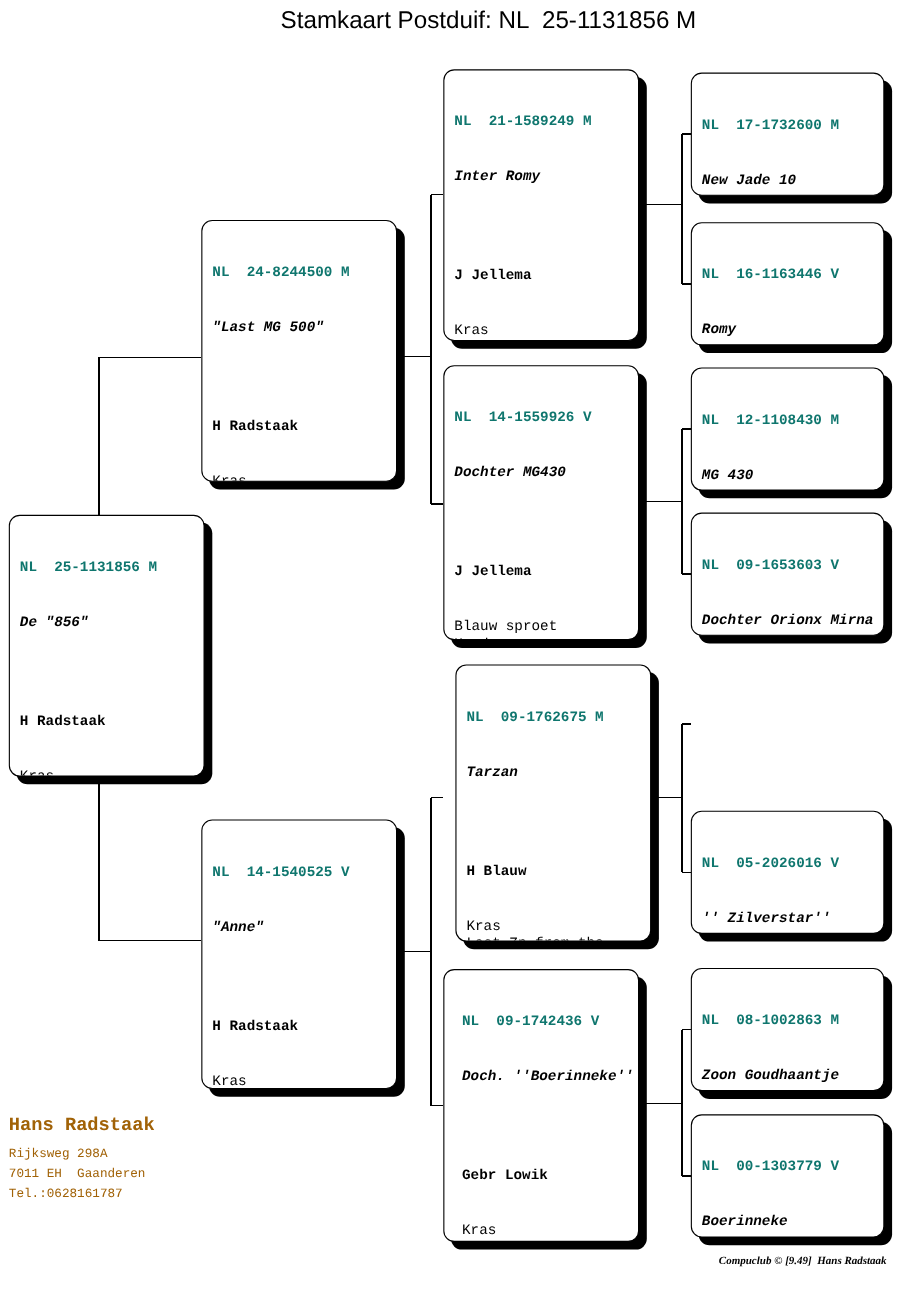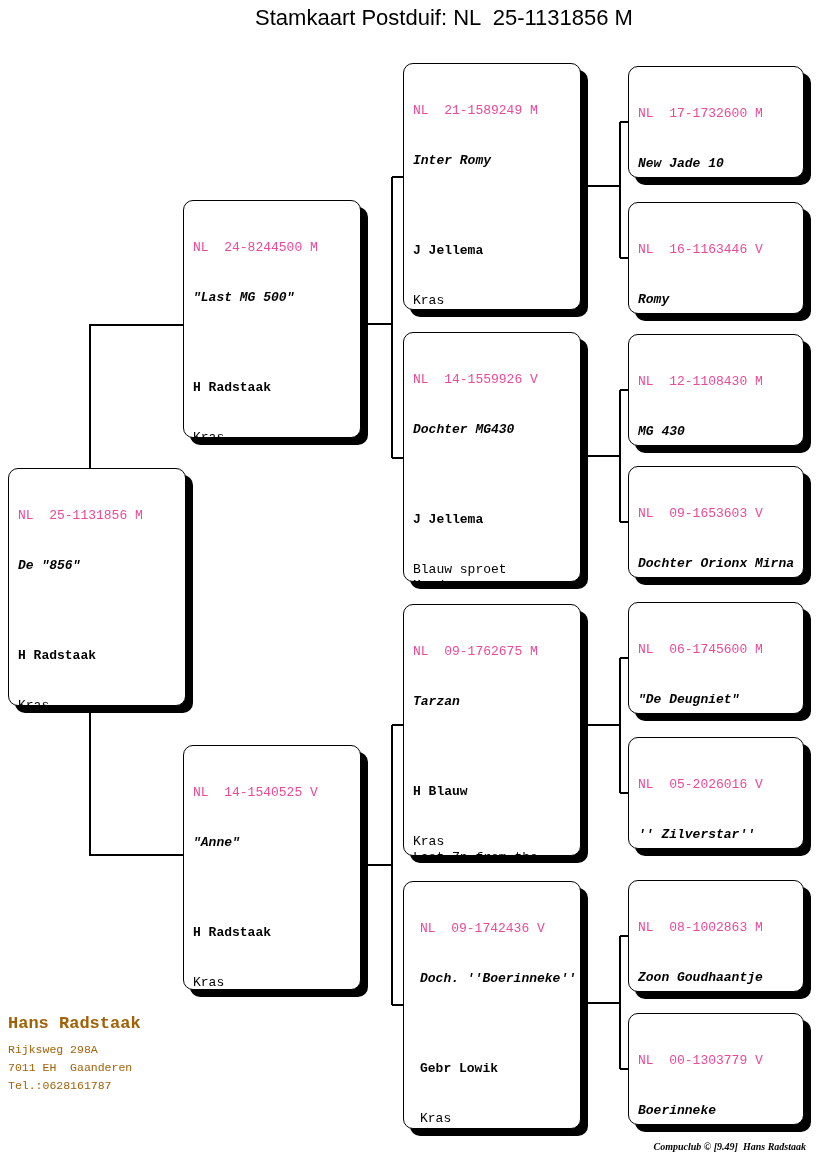--- a/index.html
+++ b/index.html
@@ -6,31 +6,31 @@
   .page{position:relative;width:816px;height:1172px;background:#fff;overflow:hidden;
         font-family:"Liberation Mono",monospace;}
   .title{position:absolute;top:5px;left:0;width:816px;text-align:center;
          font-family:"Liberation Sans",sans-serif;font-size:22px;color:#000;
          white-space:pre;margin-left:36px;}
   svg.lines{position:absolute;left:0;top:0;z-index:1;}
   .pbox{position:absolute;z-index:2;background:#fff;border:1px solid #000;
         border-radius:10px;box-shadow:7px 7px 0 #000;
         padding:6px 3px 3px 9px;box-sizing:border-box;
         font-size:13px;line-height:16.6px;white-space:pre;overflow:hidden;color:#000;}
-  .ring{color:#ec4899;font-weight:normal;}
+  .ring{color:#0f766e;font-weight:bold;}
   .pname{font-weight:bold;font-style:italic;}
   .owner{font-weight:bold;margin-top:40px;}
   .body{white-space:pre;}
   
   #b0 {left:8px;  top:468px; width:178px;height:238px;}
   #b1 {left:183px;top:200px; width:178px;height:238px;}
   #b2 {left:183px;top:745px; width:178px;height:245px;}
   #b3 {left:403px;top:63px;  width:178px;height:247px;}
   #b4 {left:403px;top:332px; width:178px;height:250px;}
-  #b5 {left:403px;top:604px; width:178px;height:252px;}
+  #b5 {left:414px;top:604px; width:178px;height:252px;}
   #b6 {left:403px;top:881px; width:178px;height:248px;padding-left:16px;}
   #b7 {left:628px;top:66px;  width:176px;height:112px;}
   #b8 {left:628px;top:202px; width:176px;height:112px;}
   #b9 {left:628px;top:334px; width:176px;height:112px;}
   #b10{left:628px;top:466px; width:176px;height:112px;}
   #b11{left:628px;top:602px; width:176px;height:112px;}
   #b12{left:628px;top:737px; width:176px;height:112px;}
   #b13{left:628px;top:880px; width:176px;height:112px;}
   #b14{left:628px;top:1013px;width:176px;height:112px;}
   .breeder{position:absolute;left:8px;top:1014px;z-index:2;color:#a16207;}
@@ -175,26 +175,20 @@
     
   </div>
 
   <div class="pbox" id="b10">
     <div class="ring">NL  09-1653603 V</div>
     <div class="pname">Dochter Orionx Mirna</div>
     
     
   </div>
 
-  <div class="pbox" id="b11">
-    <div class="ring">NL  06-1745600 M</div>
-    <div class="pname">"De Deugniet"</div>
-    
-    
-  </div>
 
   <div class="pbox" id="b12">
     <div class="ring">NL  05-2026016 V</div>
     <div class="pname">'' Zilverstar''</div>
     
     
   </div>
 
   <div class="pbox" id="b13">
     <div class="ring">NL  08-1002863 M</div>

